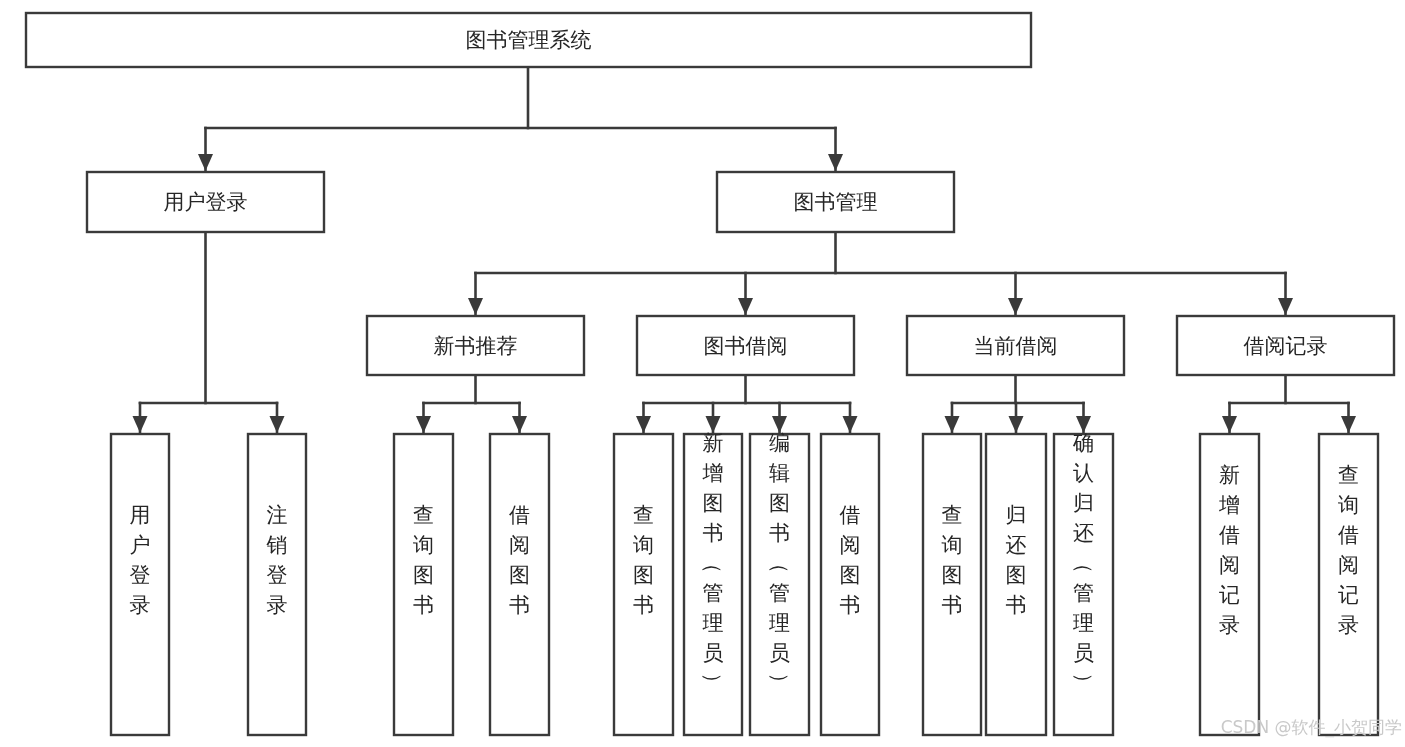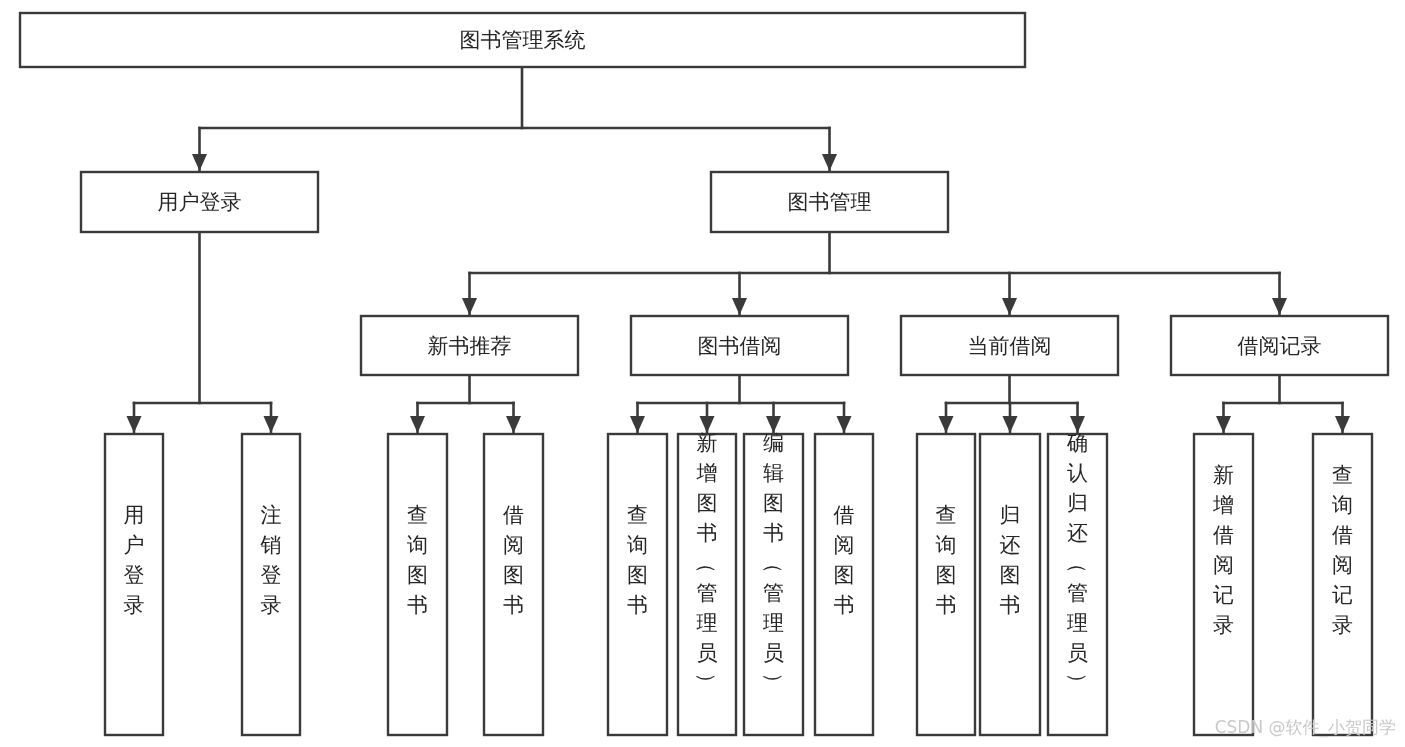--- a/index.html
+++ b/index.html
@@ -9,21 +9,21 @@
   }
   body {
     width: 1405px;
     height: 747px;
     position: relative;
     overflow: hidden;
     font-family: "DejaVu Sans", "Liberation Sans", sans-serif;
   }
   #diagram-root {
     position: absolute;
-    left: 0;
+    left: 6px;
     top: 0;
     width: 1362px;
     height: 747px;
   }
   .node-box {
     fill: #ffffff;
     stroke: #3a3a3a;
     stroke-width: 2.4;
   }
   .node-label {

